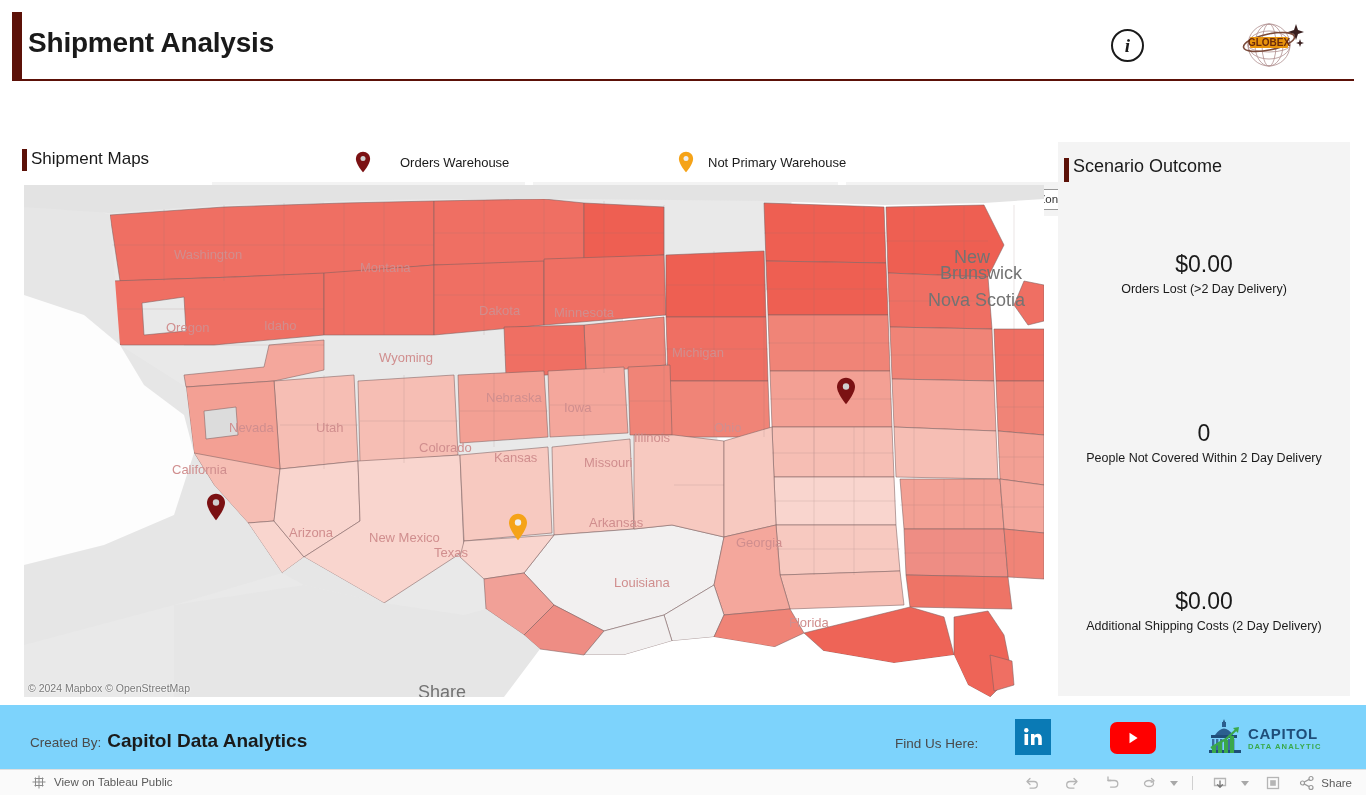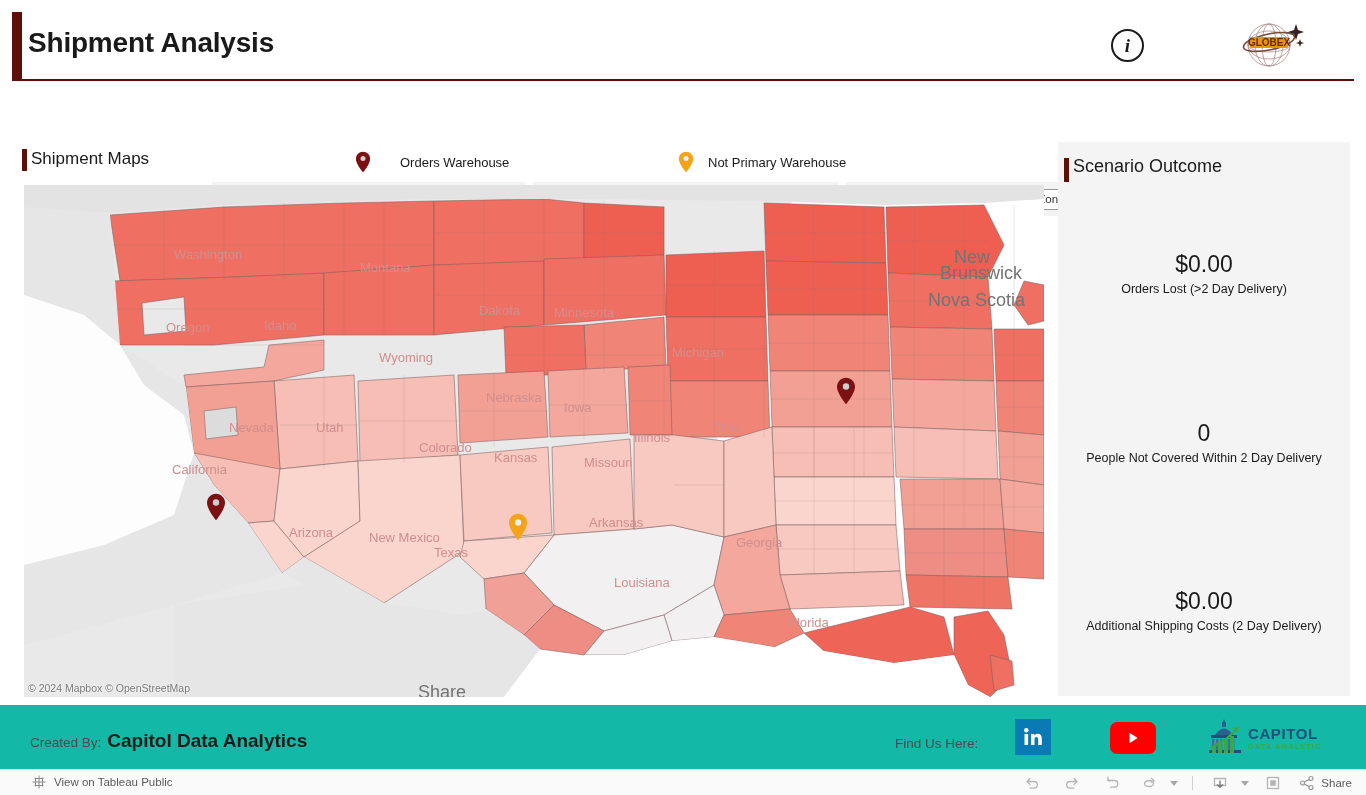--- a/index.html
+++ b/index.html
@@ -126,21 +126,21 @@
   }
   .kpi { position:absolute; width:292px; text-align:center; }
   .kpi-value { font-size:23px; font-weight:normal; color:#1a1a1a; line-height:1.1; }
   .kpi-label { font-size:12.5px; color:#1a1a1a; margin-top:5px; }
   .kpi-1 { top:110px; }
   .kpi-2 { top:279px; }
   .kpi-3 { top:447px; }
 
   
   .footer {
-    position:absolute; left:0; top:705px; width:1366px; height:64px; background:#14b8a6;
+    position:absolute; left:0; top:705px; width:1366px; height:64px; background:#7dd3fc;
   }
   .created-by {
     position:absolute; left:30px; top:25px; display:flex; align-items:baseline;
   }
   .created-by .cb-label { font-size:13.5px; color:#4a4a4a; }
   .created-by .cb-name { font-size:19px; font-weight:bold; color:#1a1a1a; margin-left:6px; }
   .find-us {
     position:absolute; left:895px; top:31px; font-size:13.5px; color:#4a4a4a;
   }
   .linkedin-btn {

